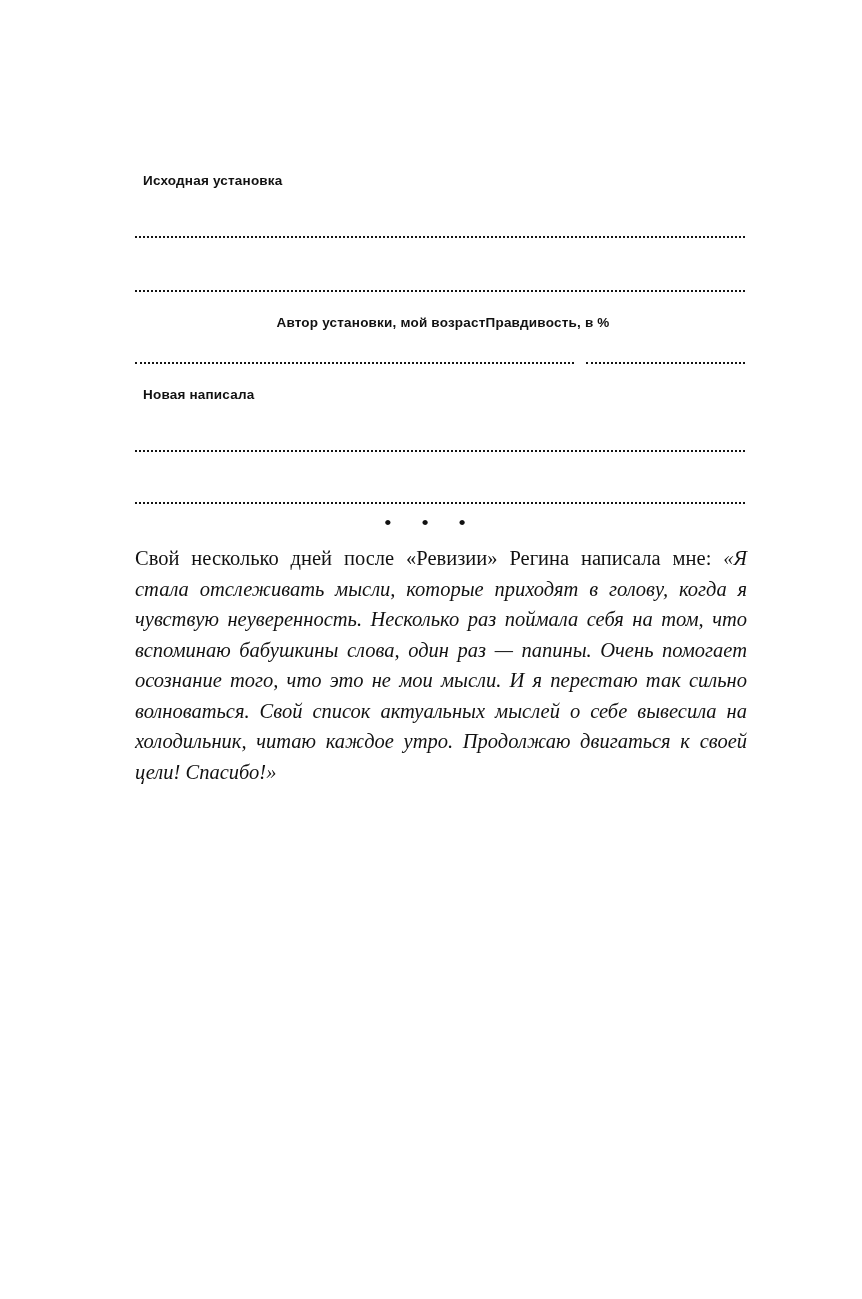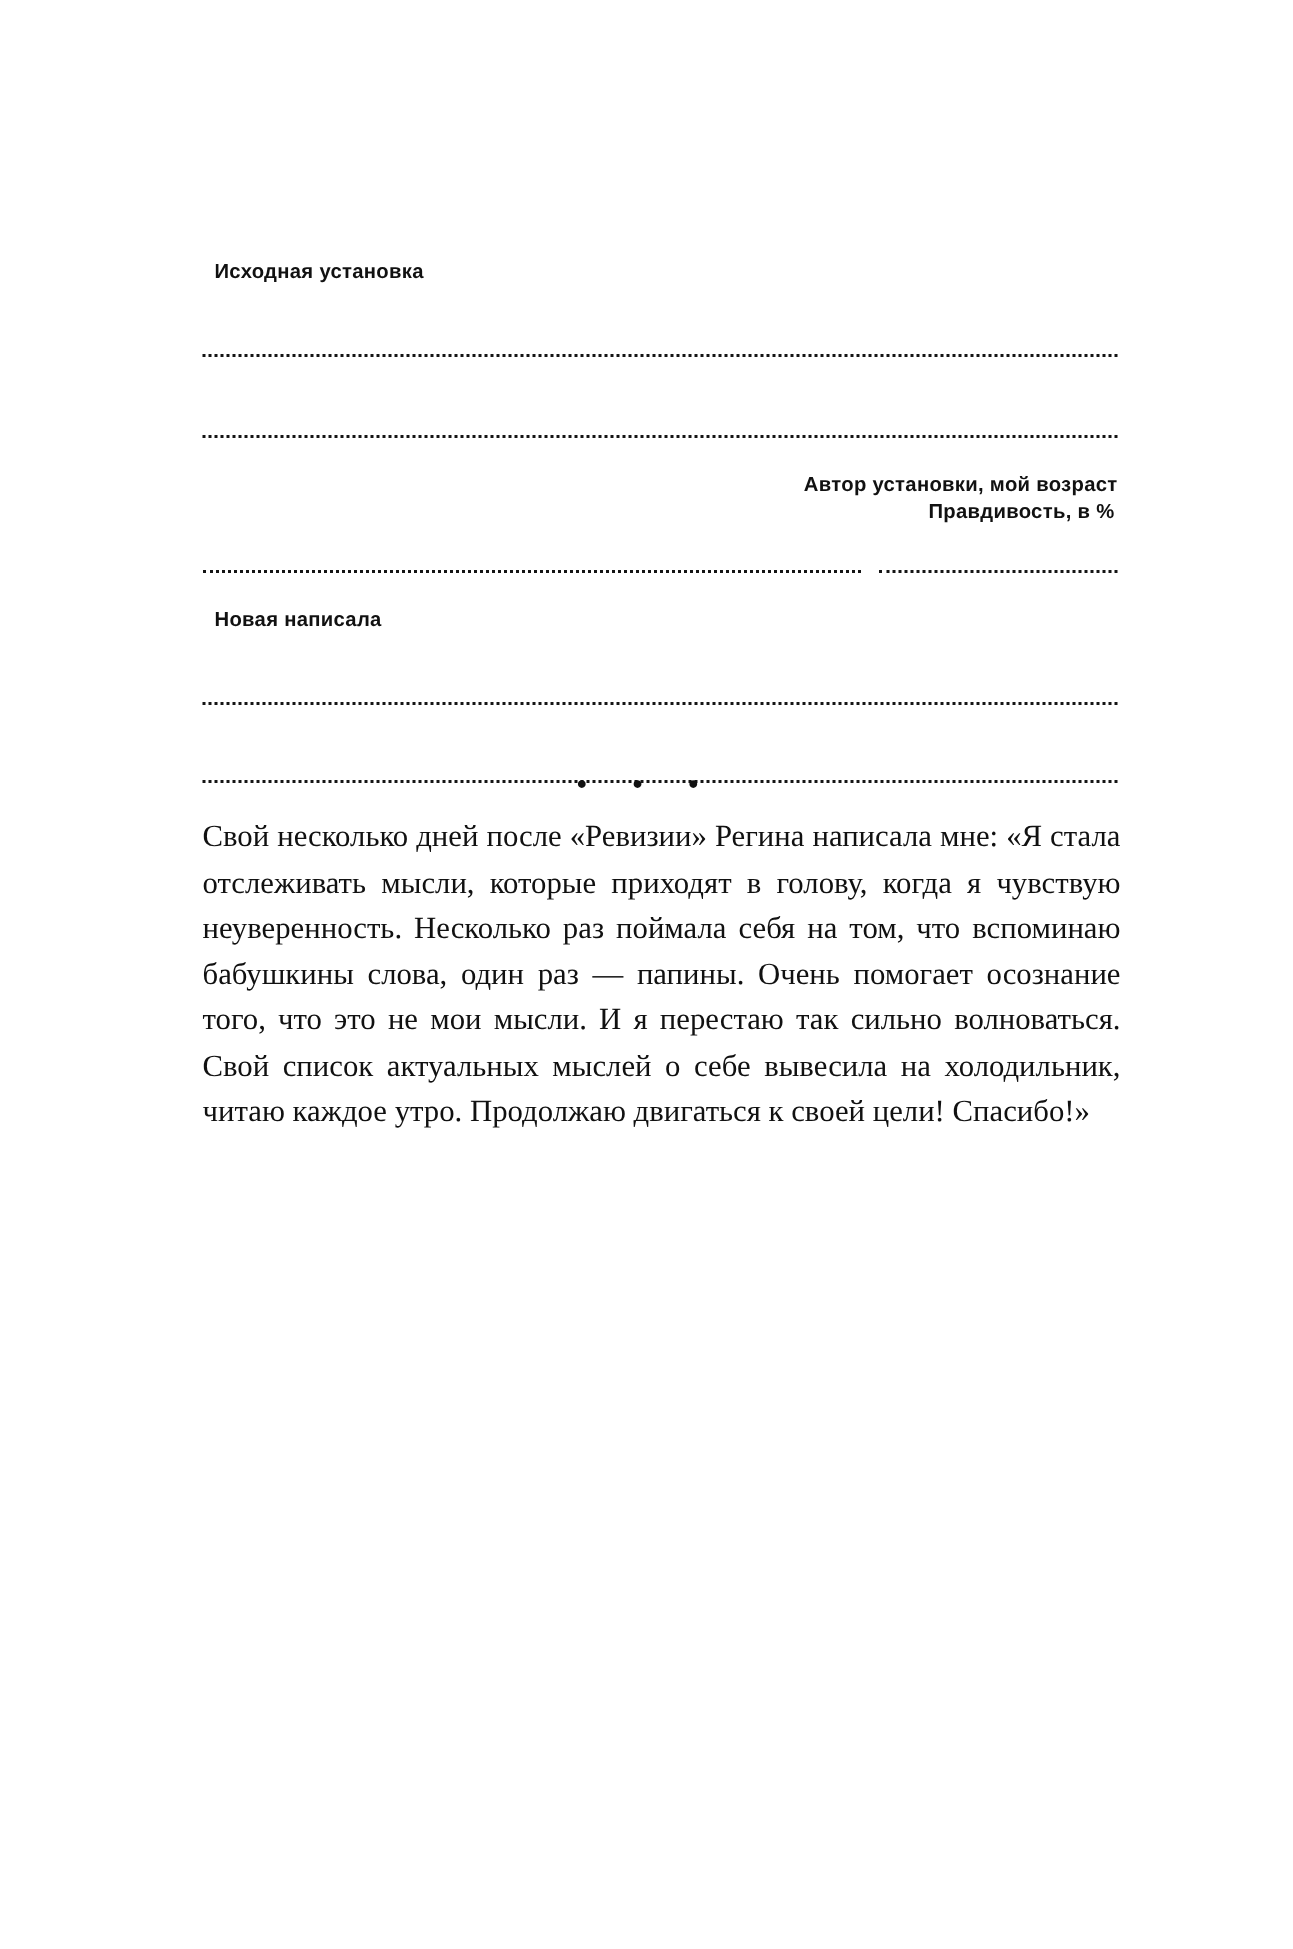--- a/index.html
+++ b/index.html
@@ -47,21 +47,20 @@
   .gap-c { height: 22px; }
   .gap-d { height: 30px; }
   .gap-e { height: 46px; }
   .gap-f { height: 50px; }
 
   .row-2col {
     display: flex;
     justify-content: center;
     align-items: flex-end;
     width: 100%;
-    flex-direction: column;
   }
   .row-2col .field-label.right {
     padding-left: 0;
     padding-right: 2px;
   }
   .split-lines {
     display: flex;
     width: 100%;
     justify-content: space-between;
   }
@@ -88,20 +87,21 @@
     font-family: "Liberation Serif", serif;
     font-size: 20.5px;
     line-height: 30.5px;
     color: #111;
     text-align: justify;
   }
   .body-text .lead {
     font-style: normal;
   }
   .body-text .quote {
+    font-style: italic;
   }
 </style>
 </head>
 <body>
 
 <div class="page">
 
   <div class="worksheet">
 
     <div class="field-label">Исходная установка</div>

